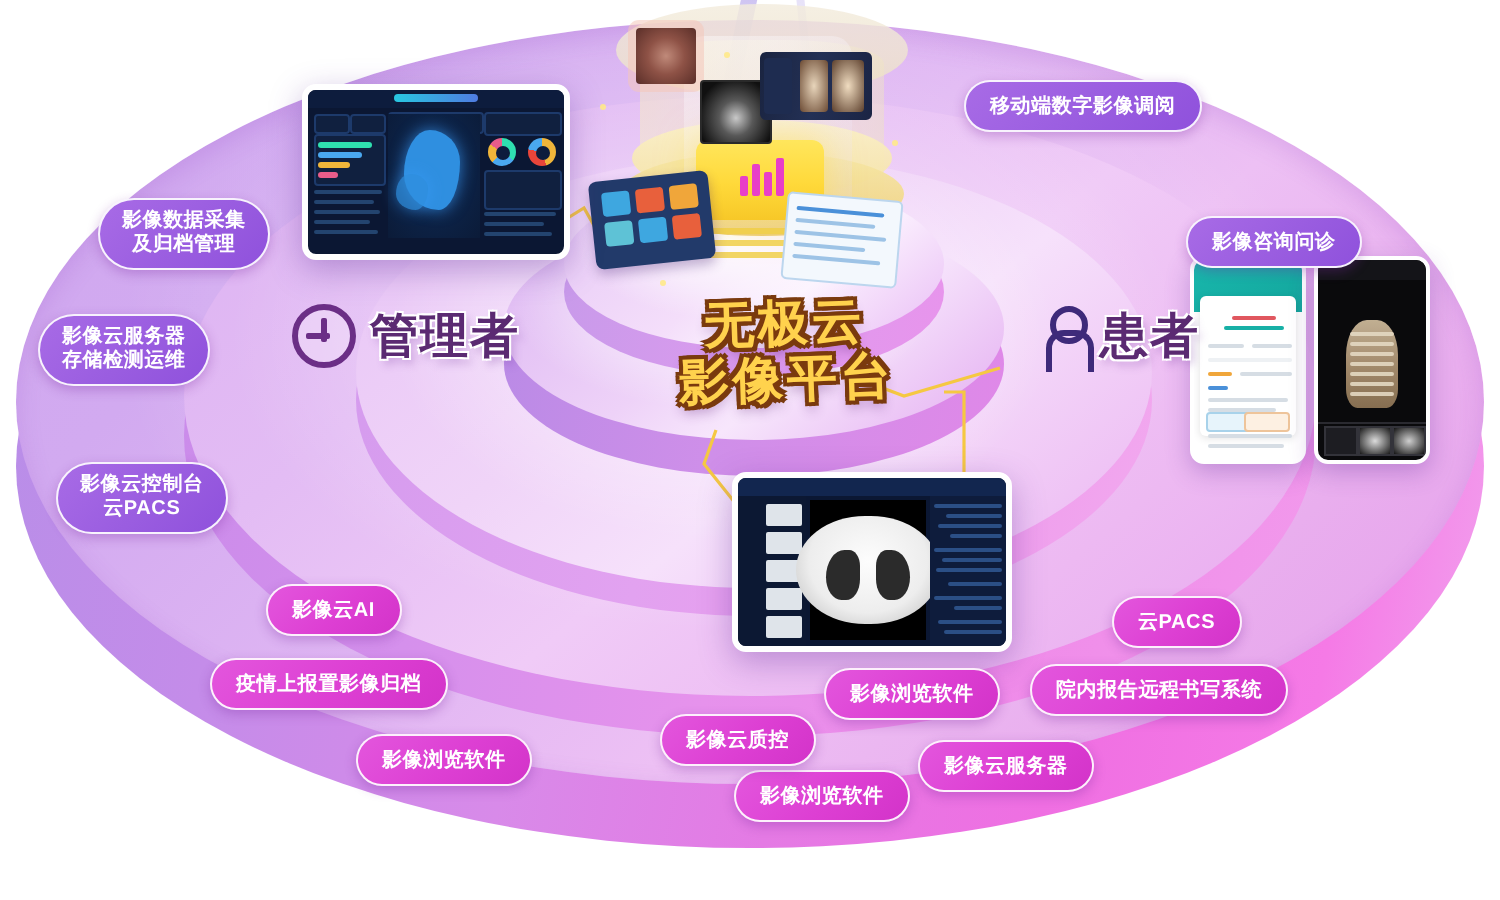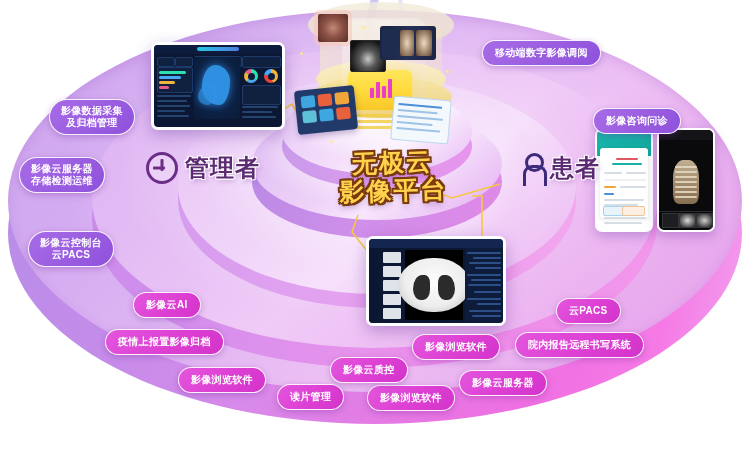--- a/index.html
+++ b/index.html
@@ -410,21 +410,20 @@
     <span><span>影像云控制台</span><br>
     <span>云PACS</span></span>
   </div>
 
   <div class="pill pill-1 p-violet" style="left:482px;top:40px;">移动端数字影像调阅</div>
   <div class="pill pill-1 p-violet" style="left:593px;top:84px;margin-top:24px;">影像咨询问诊</div>
 
   <div class="pill pill-1 p-magenta" style="left:133px;top:292px;">影像云AI</div>
   <div class="pill pill-1 p-magenta" style="left:105px;top:329px;">疫情上报置影像归档</div>
   <div class="pill pill-1 p-magenta" style="left:178px;top:367px;">影像浏览软件</div>
-  <div class="pill pill-1 p-magenta" style="left:277px;top:384px;">读片管理</div>
   <div class="pill pill-1 p-magenta" style="left:367px;top:385px;">影像浏览软件</div>
   <div class="pill pill-1 p-magenta" style="left:330px;top:357px;">影像云质控</div>
   <div class="pill pill-1 p-magenta" style="left:459px;top:370px;">影像云服务器</div>
   <div class="pill pill-1 p-magenta" style="left:412px;top:334px;">影像浏览软件</div>
   <div class="pill pill-1 p-magenta" style="left:556px;top:298px;">云PACS</div>
   <div class="pill pill-1 p-magenta" style="left:515px;top:332px;">院内报告远程书写系统</div>
 
 </div>
 
 </body></html>

